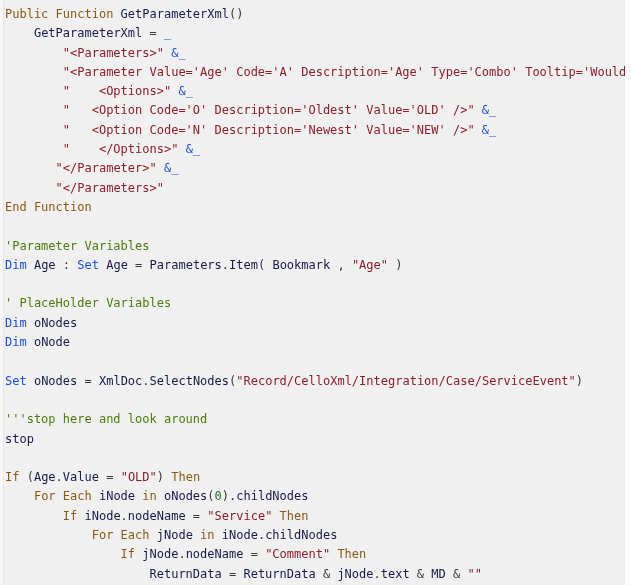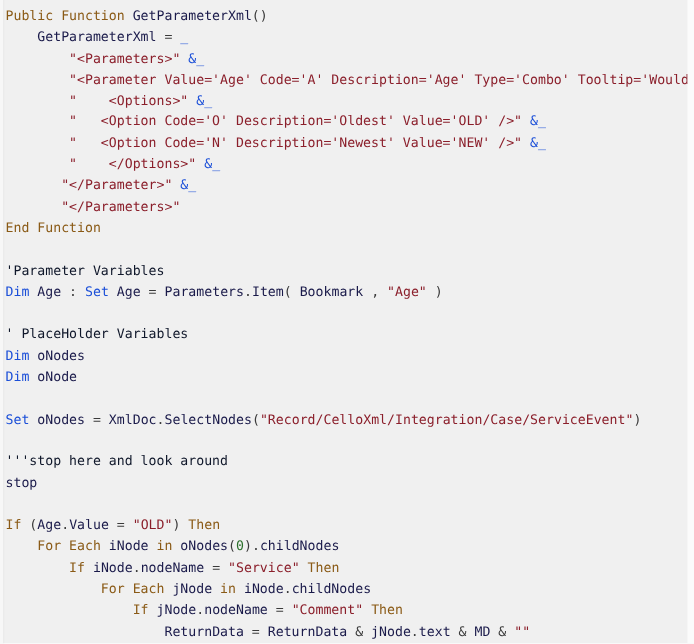--- a/index.html
+++ b/index.html
@@ -49,21 +49,21 @@
   }
   .line {
     height: 19.3px;
     white-space: pre;
   }
   
   .kw   { color: #8a5a16; }            
   .kw2  { color: #1b4fd8; }            
   .idt  { color: #1a1a4a; }            
   .str  { color: #8b1f2b; }            
-  .com  { color: #0f172a; }            
+  .com  { color: #4d7c0f; }            
   .op   { color: #3a3a3a; }            
   .num  { color: #2a6f2a; }            
   .plain{ color: #202020; }
 </style>
 </head>
 <body>
 
 <div id="editor">
 
   <div id="gutter-strip"></div>

